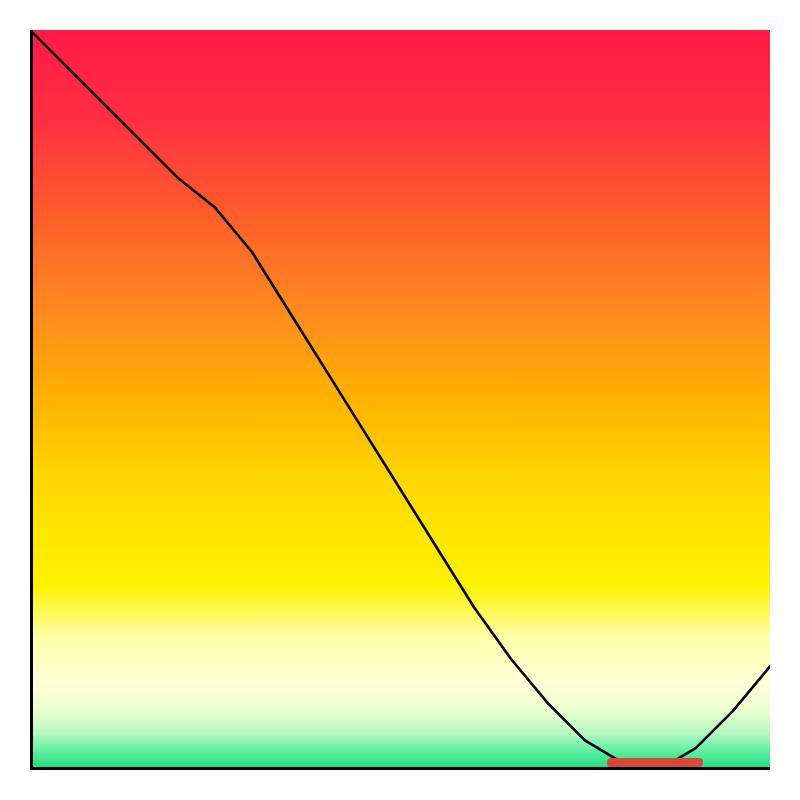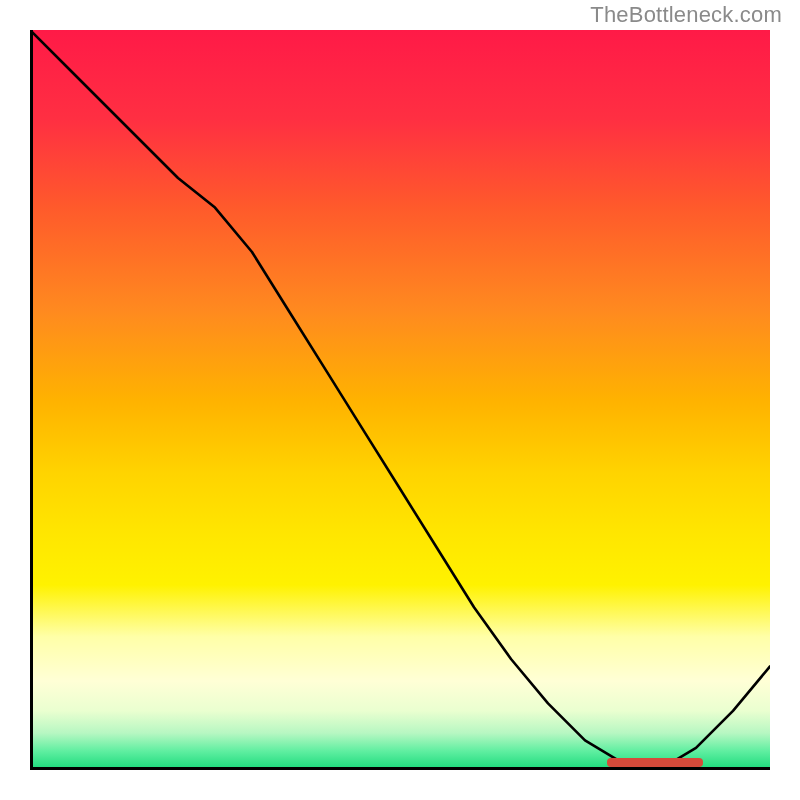--- a/index.html
+++ b/index.html
@@ -72,21 +72,20 @@
     height: 9px;
     border-radius: 4px;
     background: #d64a3a;
     bottom: 3px;
   }
 </style>
 </head>
 <body>
 <div class="wrap">
 
-  <div class="attribution">TheBottleneck.com</div>
 
   <div class="plot">
     <div class="gradient"></div>
 
     <svg class="line" viewBox="0 0 740 740" preserveAspectRatio="none">
       <polyline id="curve-path" fill="none" stroke="#000" stroke-width="2.6" stroke-linejoin="round" stroke-linecap="round" points="0.0,0.0 37.0,37.0 74.0,74.0 111.0,111.0 148.0,148.0 185.0,177.6 222.0,222.0 259.0,281.2 296.0,340.4 333.0,399.6 370.0,458.8 407.0,518.0 444.0,577.2 481.0,629.0 518.0,673.4 555.0,710.4 592.0,732.6 629.0,740.0 666.0,717.8 703.0,680.8 740.0,636.4"></polyline>
     </svg>
 
     <div id="marker" class="marker-band" style="left: 577.2px; width: 96.2px;"></div>
 

